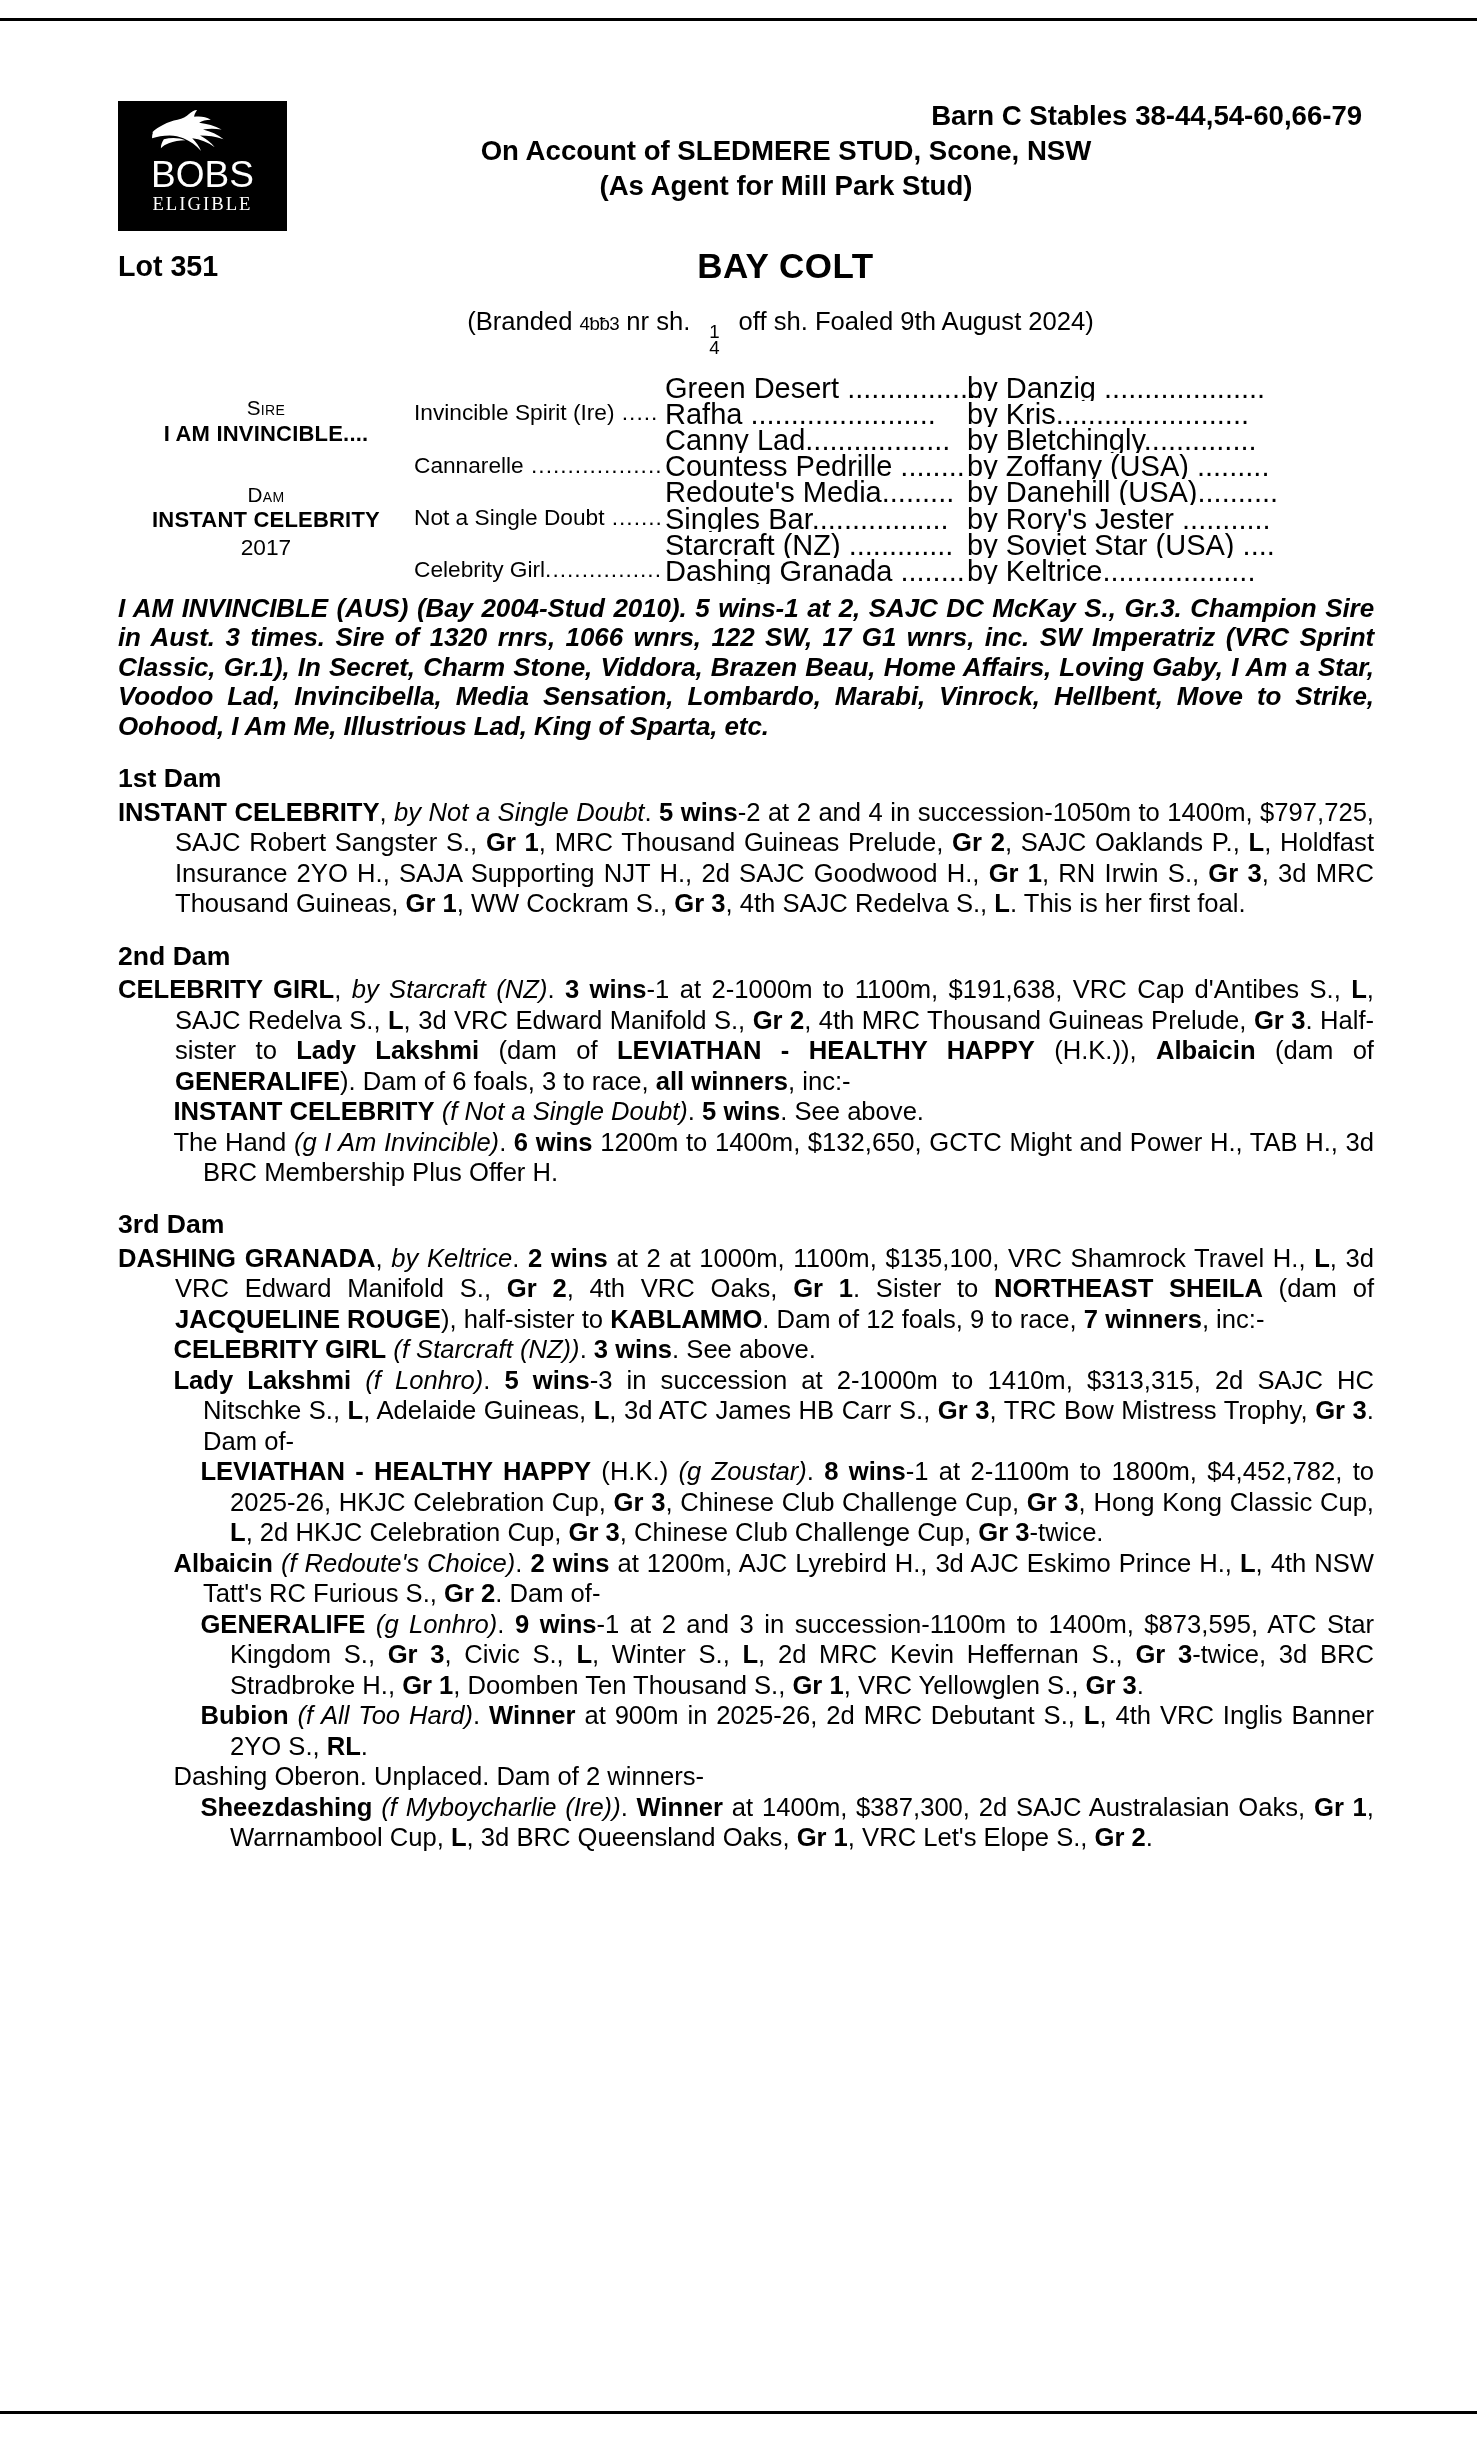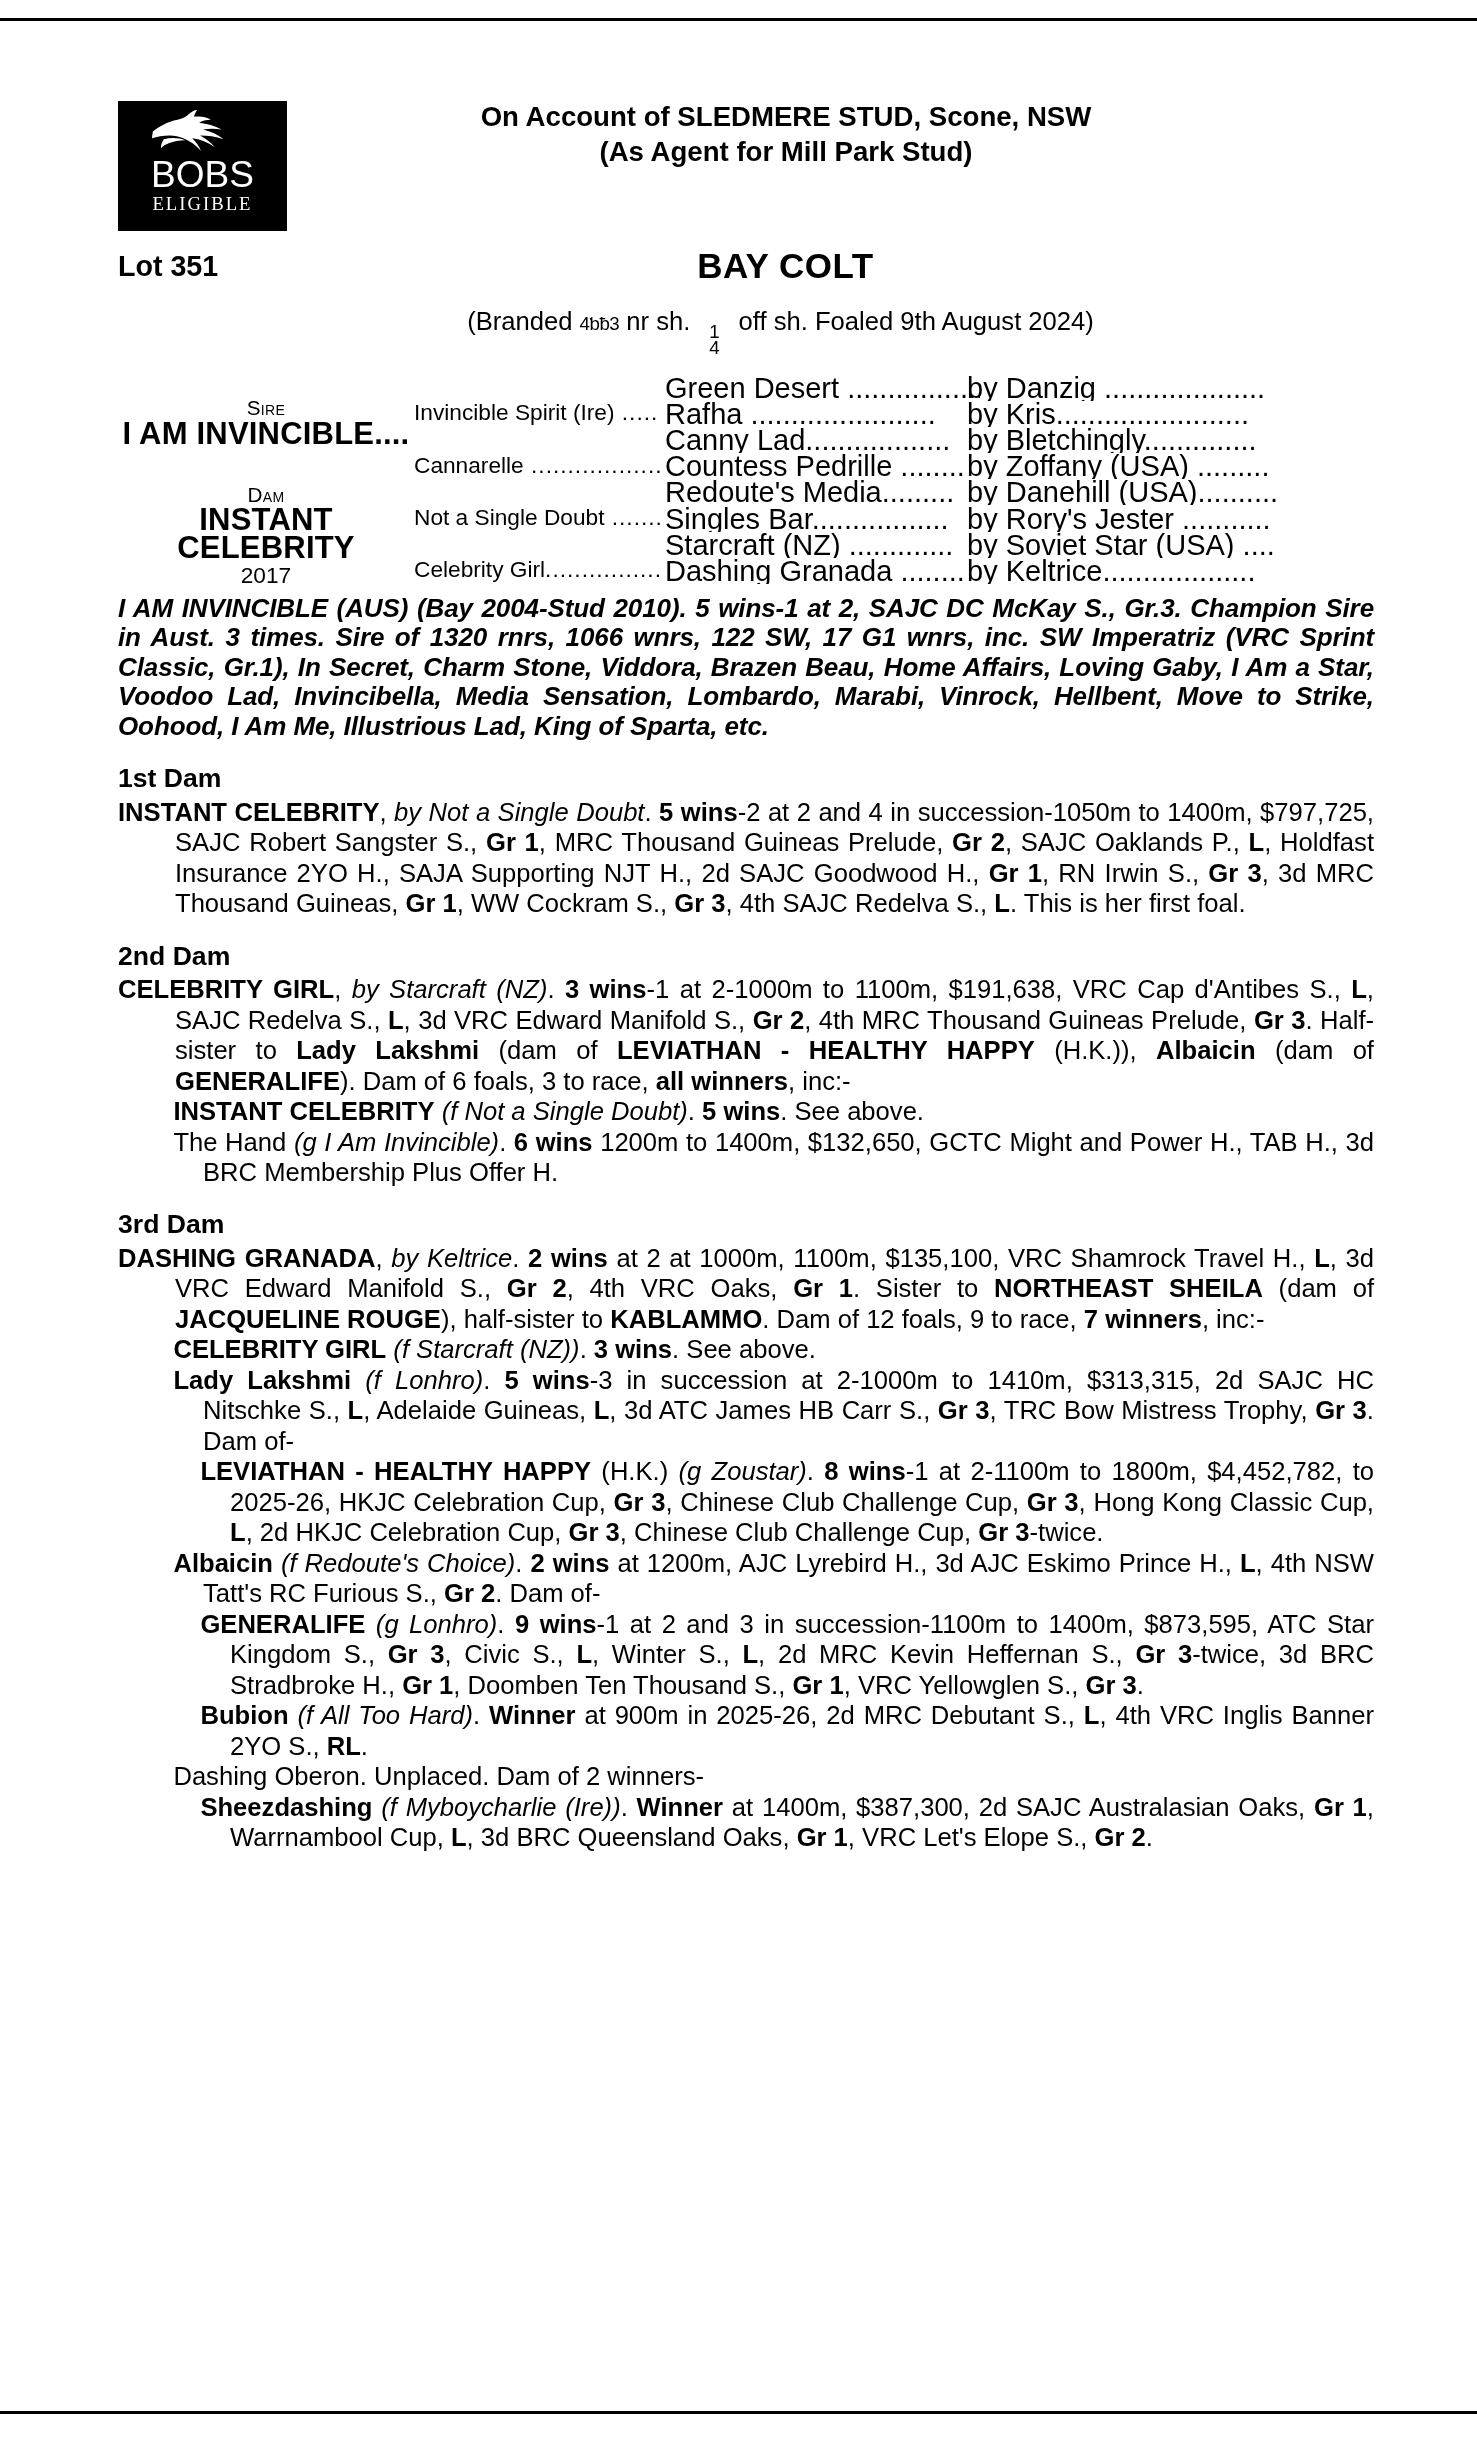--- a/index.html
+++ b/index.html
@@ -174,21 +174,21 @@
   .sire-block { position: absolute; top: 21.7px; left: 0; width: 296px; }
   .dam-block  { position: absolute; top: 108px; left: 0; width: 296px; }
   .sd-label {
     font-size: 20.7px;
     line-height: 23.6px;
     font-variant: small-caps;
     letter-spacing: 0.4px;
   }
   .sd-name {
     font-weight: bold;
-    font-size: 31px;
+    font-size: 22px;
     line-height: 27.6px;
     letter-spacing: 0.2px;
   }
   .sd-year { font-size: 22.7px; line-height: 26.6px; }
   .dots-trail { font-weight: bold; }
 
   .ped-col2 {
     position: absolute;
     left: 296px;
     top: 0;
@@ -272,20 +272,21 @@
       <div class="bobs-logo">
         <svg class="bobs-mark" viewBox="0 0 120 48" aria-hidden="true">
           <path fill="#ffffff" d="M8 26c6-6 16-11 26-13 5-1 9-3 12-6 2-2 5-4 8-4-2 3-3 5-3 7 6-1 12 0 17 3-5 0-9 1-12 3 8 1 16 3 23 7-7-1-13-1-19 0 8 2 15 5 21 10-8-3-16-4-24-4 6 3 11 7 15 12-7-5-15-8-23-9 4 4 7 8 9 13-5-6-11-10-18-13-4-2-9-3-14-3-7 0-13 1-18 3 0-2 0-4 1-6z"></path>
           <path fill="#ffffff" d="M20 33c7-2 15-2 22 1-6 0-12 1-17 3-3 1-6 3-8 5 0-3 1-6 3-9z"></path>
         </svg>
         <span class="bobs-word">BOBS</span>
         <span class="bobs-sub">ELIGIBLE</span>
       </div>
 
       <div class="header-lines">
+        <div class="barn-line">Barn C Stables 38-44,54-60,66-79</div>
         <div class="account-line">On Account of SLEDMERE STUD, Scone, NSW</div>
         <div class="agent-line">(As Agent for Mill Park Stud)</div>
       </div>
     </div>
 
     <div class="title-row">
       <div class="lot-label">Lot 351</div>
       <div class="colour-sex">BAY COLT</div>
     </div>
 

